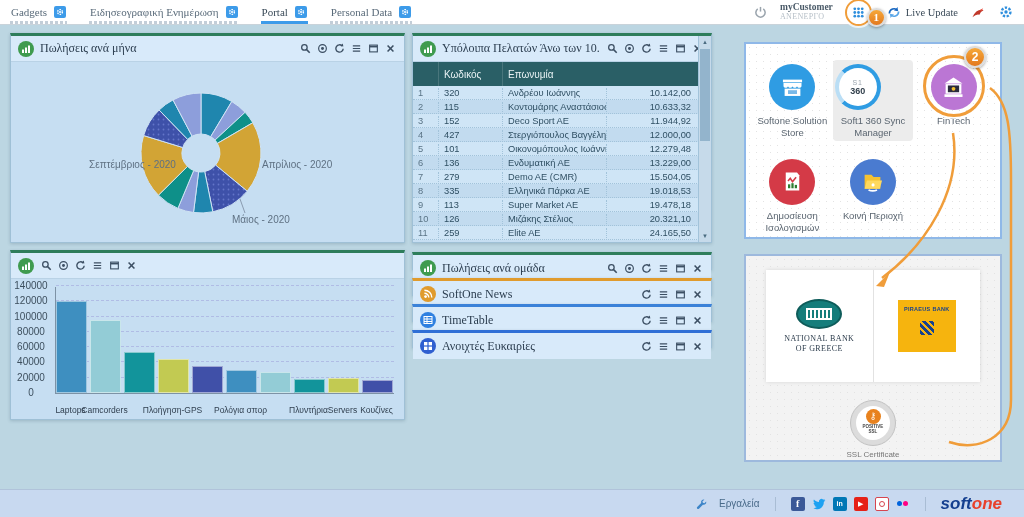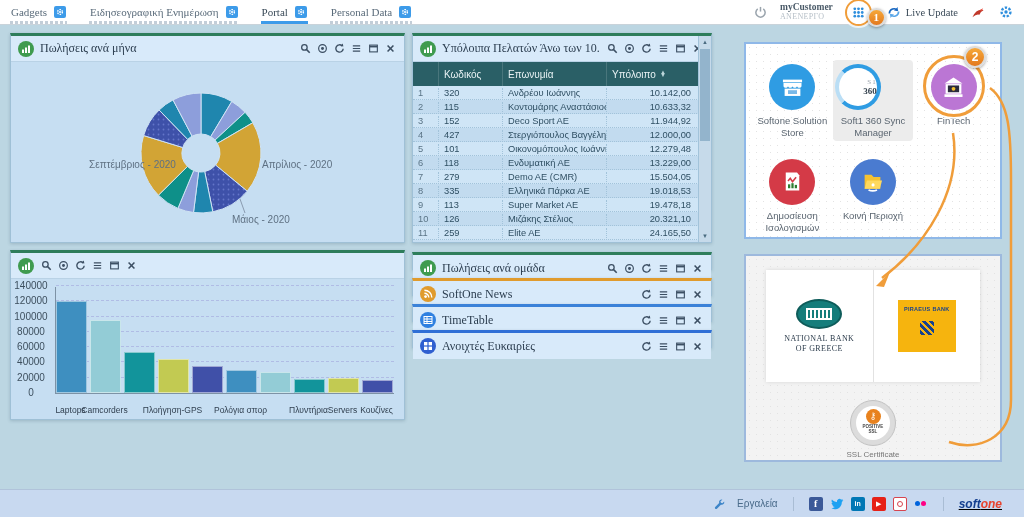--- a/index.html
+++ b/index.html
@@ -103,22 +103,22 @@
   .app { text-align:center; position:relative; cursor:pointer; padding:4px 2px 2px; }
   .app.highlight { background:#ececec; border-radius:4px; }
   .app-circle { width:46px; height:46px; border-radius:50%; margin:0 auto; display:flex;
                 align-items:center; justify-content:center; position:relative; z-index:2; }
   .app-label { font-size:9.5px; color:#5a6570; margin-top:5px; line-height:1.25; }
   .app-ring { position:absolute; width:62px; height:62px; border:3px solid #f09d3a; border-radius:50%;
               top:-5px; left:50%; margin-left:-31px; z-index:1;
               box-shadow:0 0 0 2px rgba(255,255,255,.8); }
   .badge2 { position:absolute; width:22px; height:22px; font-size:12px; top:-14px; right:8px; z-index:25; }
   .s1ring { width:46px; height:46px; border-radius:50%; background:#fff; border:4px solid #2f9ce3;
-            border-left-color:#badef5; display:flex; flex-direction:column; align-items:flex-end;
-            justify-content:center;font-family:Liberation Serif, serif; }
+            border-left-color:#badef5; display:flex; flex-direction:column; align-items:center;
+            justify-content:center; }
   .s1t { font-size:7px; color:#9aa4ad; letter-spacing:1px; }
   .s1b { font-size:9px; color:#33414d; font-weight:bold; }
 
   .bank-card { position:absolute; left:20px; right:20px; top:14px; height:112px; background:#fff;
                box-shadow:0 0 4px rgba(0,0,0,.12); display:flex; }
   .bank-half { flex:1; display:flex; flex-direction:column; align-items:center; justify-content:center;
                cursor:pointer; }
   .bank-half:first-child { border-right:1px solid #e2e2e2; }
   .nbg-oval { width:46px; height:30px; border-radius:50%; background:#157d7b; border:2px solid #0e5c5a;
               display:flex; align-items:center; justify-content:center; margin-bottom:5px; }
@@ -145,21 +145,21 @@
 
   
   .footer { position:absolute; bottom:0; left:0; right:0; height:28px; background:#c8d9f0;
             border-top:1px solid #b0c3da; display:flex; align-items:center;
             justify-content:flex-end; gap:9px; padding-right:22px; z-index:10; }
   .tools { display:flex; align-items:center; gap:12px; font-size:10px; color:#4a6b8a; cursor:pointer; }
   .fdivider { width:1px; height:14px; background:#a9bdd4; margin:0 6px; }
   .soc { width:14px; height:14px; border-radius:2px; display:inline-flex; align-items:center;
          justify-content:center; cursor:pointer; }
   .fdot { width:5px; height:5px; border-radius:50%; display:inline-block; margin:0 .5px; }
-  .brand { font-size:12px; font-weight:bold; font-style:italic; cursor:pointer;text-decoration:underline; }
+  .brand { font-size:17px; font-weight:bold; font-style:italic; cursor:pointer; }
   .brand i { color:#143f8f; font-style:italic; } .brand b { color:#e8412c; }
 
   .callout-svg { position:absolute; inset:0; width:1024px; height:517px; pointer-events:none; z-index:20; }
 </style>
 </head>
 <body>
 
 <div class="topbar">
   <div class="tabs" id="tabs">
       <div class="tab">
@@ -467,27 +467,20 @@
           </span>
       </div>
       <div class="tbl-colhead">
         <div class="c-num"></div>
         <div class="c-code">
             <span>Κωδικός</span>
           </div>
         <div class="c-name">
             <span>Επωνυμία</span>
           </div>
-        <div class="c-bal">
-            <span>Υπόλοιπο</span>
-          <span class="sorter">
-              <span>▲</span>
-              <span>▼</span>
-            </span>
-        </div>
       </div>
       <div class="tbl-rows" id="tbl-rows">
           <div class="tbl-row">
             <div class="c-num">1</div>
             <div class="c-code">320</div>
             <div class="c-name">Ανδρέου Ιωάννης</div>
             <div class="c-bal">10.142,00</div>
           </div>
           <div class="tbl-row">
             <div class="c-num">2</div>
@@ -508,21 +501,21 @@
             <div class="c-bal">12.000,00</div>
           </div>
           <div class="tbl-row">
             <div class="c-num">5</div>
             <div class="c-code">101</div>
             <div class="c-name">Οικονομόπουλος Ιωάννης</div>
             <div class="c-bal">12.279,48</div>
           </div>
           <div class="tbl-row">
             <div class="c-num">6</div>
-            <div class="c-code">118</div>
+            <div class="c-code">136</div>
             <div class="c-name">Ενδυματική ΑΕ</div>
             <div class="c-bal">13.229,00</div>
           </div>
           <div class="tbl-row">
             <div class="c-num">7</div>
             <div class="c-code">279</div>
             <div class="c-name">Demo AE (CMR)</div>
             <div class="c-bal">15.504,05</div>
           </div>
           <div class="tbl-row">

